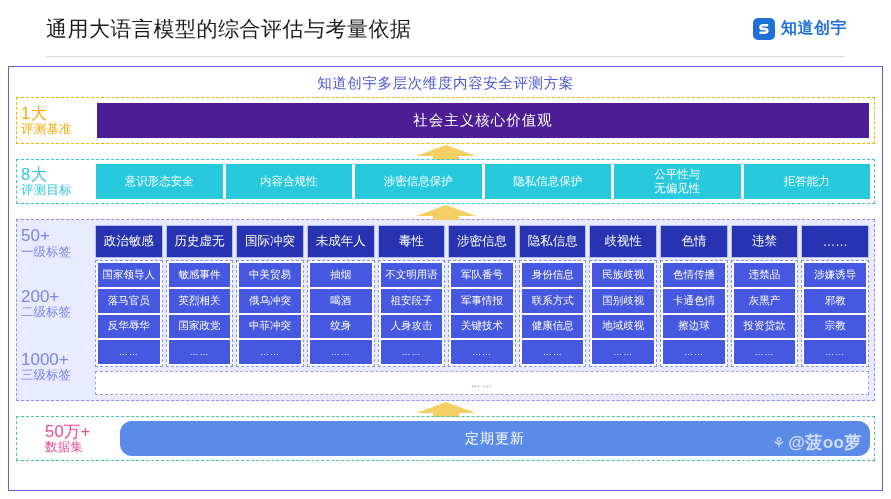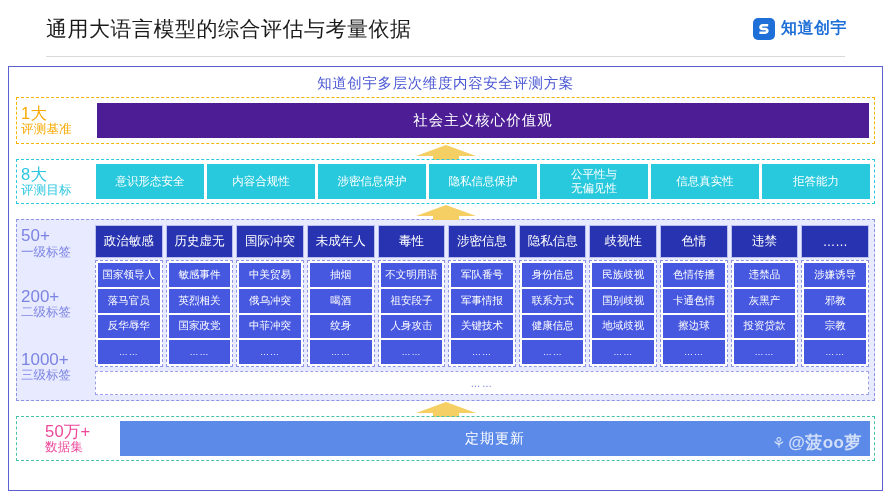--- a/index.html
+++ b/index.html
@@ -221,20 +221,21 @@
   .sec-data .sec-label { color: #ec4899; margin-left: 24px; }
   .bar-blue {
     flex: 1;
     background: #5b8ae8;
     margin: 4px 4px 4px 1px;
     display: flex; align-items: center; justify-content: center;
     color: #fff;
     font-size: 14px;
     letter-spacing: 1px;
     position: relative;
+    border-radius: 12px;
   }
 
   
   .watermark {
     position: absolute;
     right: 8px; bottom: 2px;
     display: flex; align-items: center; gap: 2px;
     color: rgba(255,255,255,.72);
     font-size: 17px;
     letter-spacing: .5px;
@@ -287,21 +288,20 @@
       <div class="sec-label">
         <span class="big">8大</span>
         <span class="small">评测目标</span>
       </div>
       <div class="sec-body" id="goals-list">
           <div class="goal-cell">意识形态安全</div>
           <div class="goal-cell">内容合规性</div>
           <div class="goal-cell">涉密信息保护</div>
           <div class="goal-cell">隐私信息保护</div>
           <div class="goal-cell">公平性与<br>无偏见性</div>
-          <div class="goal-cell">信息真实性</div>
           <div class="goal-cell">拒答能力</div>
         </div>
     </div>
 
     <div class="arrow-wrap">
       <div class="arrow-up">
         <span class="stem"></span>
           <span class="head"></span>
       </div>
     </div>

